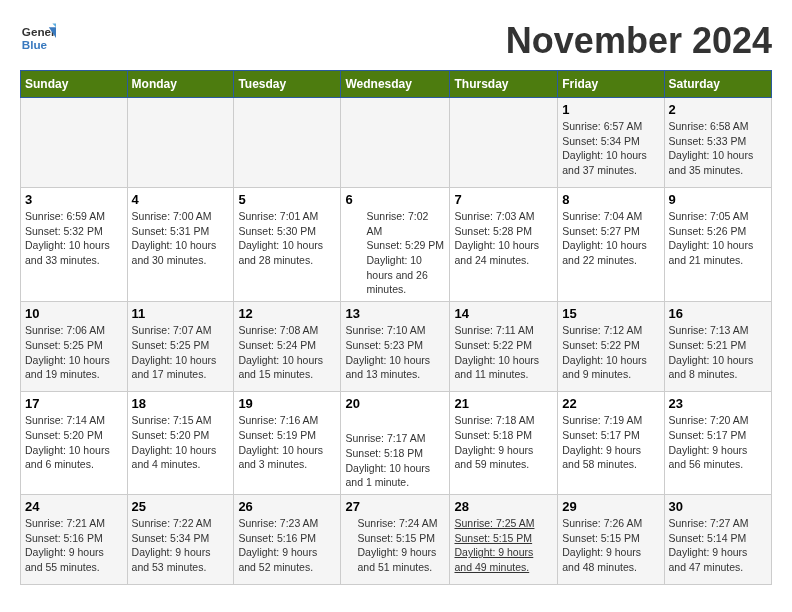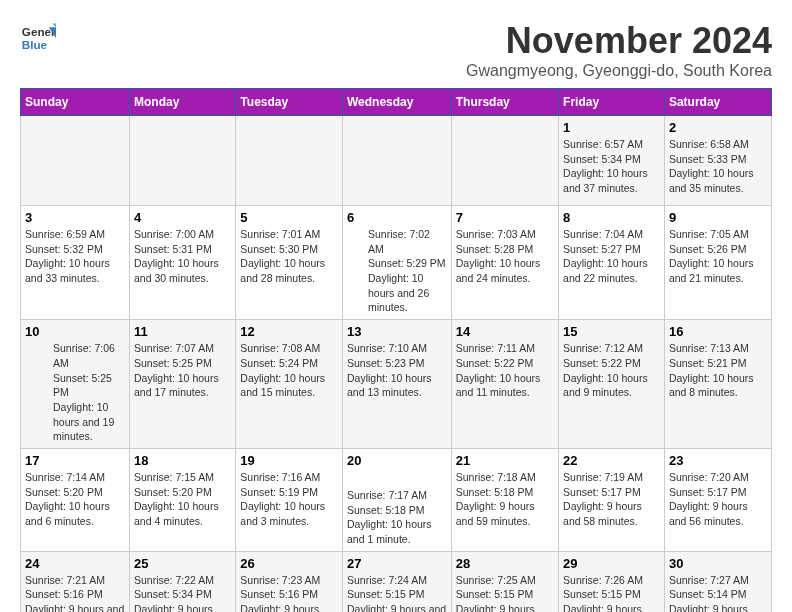--- a/index.html
+++ b/index.html
@@ -36,21 +36,21 @@
     .location-subtitle {
       font-size: 16px;
       color: #555;
     }
     table {
       width: 100%;
       border-collapse: collapse;
       font-size: 11px;
     }
     thead th {
-      background-color: #a21caf;
+      background-color: #4d7c0f;
       color: #fff;
       font-weight: bold;
       padding: 6px 4px;
       text-align: left;
       border: 1px solid #2a5a9f;
       font-size: 12px;
     }
     tbody td {
       border: 1px solid #ccc;
       vertical-align: top;
@@ -82,21 +82,20 @@
   <div class="logo">
     <svg class="logo-icon" viewBox="0 0 40 40">
       <text x="2" y="18" font-size="13" font-weight="bold" fill="#333" font-family="Arial">General</text>
       <text x="2" y="32" font-size="13" font-weight="bold" fill="#3a7abf" font-family="Arial">Blue</text>
       <polygon points="32,8 40,8 40,20" fill="#3a7abf"></polygon>
       <polygon points="36,4 40,4 40,8" fill="#5aacdf"></polygon>
     </svg>
   </div>
   <div class="title-section">
     <div class="month-title">November 2024</div>
-    <div class="location-subtitle">Gwangmyeong, Gyeonggi-do, South Korea</div>
   </div>
 </div>
 
 <table>
   <thead>
     <tr>
     <th>Sunday</th>
         <th>Monday</th>
         <th>Tuesday</th>
         <th>Wednesday</th>
@@ -165,21 +164,21 @@
         <td>
           <div class="day-number">9</div>
           <div class="day-info" style="white-space: pre-line;">Sunrise: 7:05 AM
 Sunset: 5:26 PM
 Daylight: 10 hours and 21 minutes.</div>
         </td>
       </tr>
       <tr>
         <td>
           <div class="day-number">10</div>
-          <div class="day-info" style="white-space: pre-line; margin-left: 28px;">Sunrise: 7:06 AM
+          <div class="day-info" style="white-space: pre-line;">Sunrise: 7:06 AM
 Sunset: 5:25 PM
 Daylight: 10 hours and 19 minutes.</div>
         </td>
         <td>
           <div class="day-number">11</div>
           <div class="day-info" style="white-space: pre-line;">Sunrise: 7:07 AM
 Sunset: 5:25 PM
 Daylight: 10 hours and 17 minutes.</div>
         </td>
         <td>
@@ -271,27 +270,27 @@
 Daylight: 9 hours and 53 minutes.</div>
         </td>
         <td>
           <div class="day-number">26</div>
           <div class="day-info" style="white-space: pre-line;">Sunrise: 7:23 AM
 Sunset: 5:16 PM
 Daylight: 9 hours and 52 minutes.</div>
         </td>
         <td>
           <div class="day-number">27</div>
-          <div class="day-info" style="white-space: pre-line;">Sunrise: 7:24 AM
+          <div class="day-info" style="white-space: pre-line; margin-left: 12px;">Sunrise: 7:24 AM
 Sunset: 5:15 PM
 Daylight: 9 hours and 51 minutes.</div>
         </td>
         <td>
           <div class="day-number">28</div>
-          <div class="day-info" style="white-space: pre-line;">Sunrise: 7:25 AM
+          <div class="day-info" style="white-space: pre-line; text-decoration: underline;">Sunrise: 7:25 AM
 Sunset: 5:15 PM
 Daylight: 9 hours and 49 minutes.</div>
         </td>
         <td>
           <div class="day-number">29</div>
           <div class="day-info" style="white-space: pre-line;">Sunrise: 7:26 AM
 Sunset: 5:15 PM
 Daylight: 9 hours and 48 minutes.</div>
         </td>
         <td>

